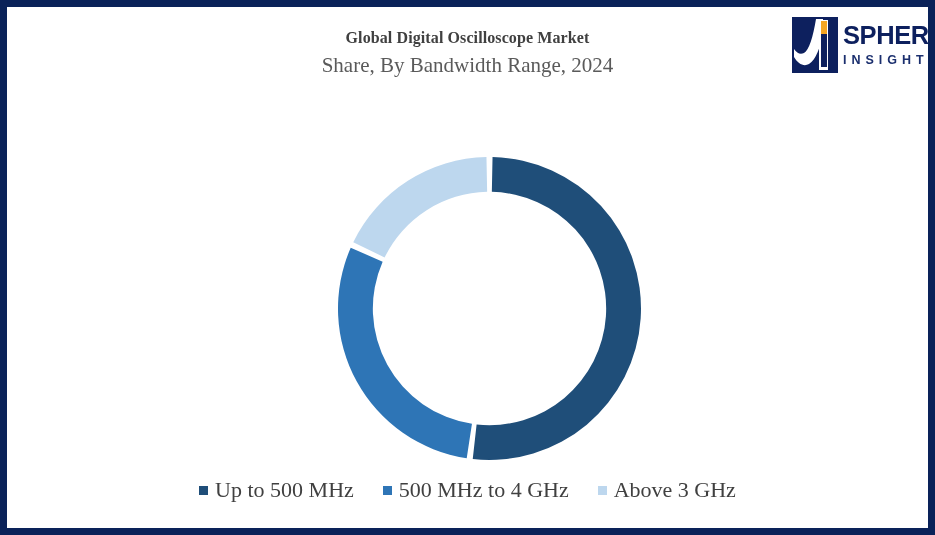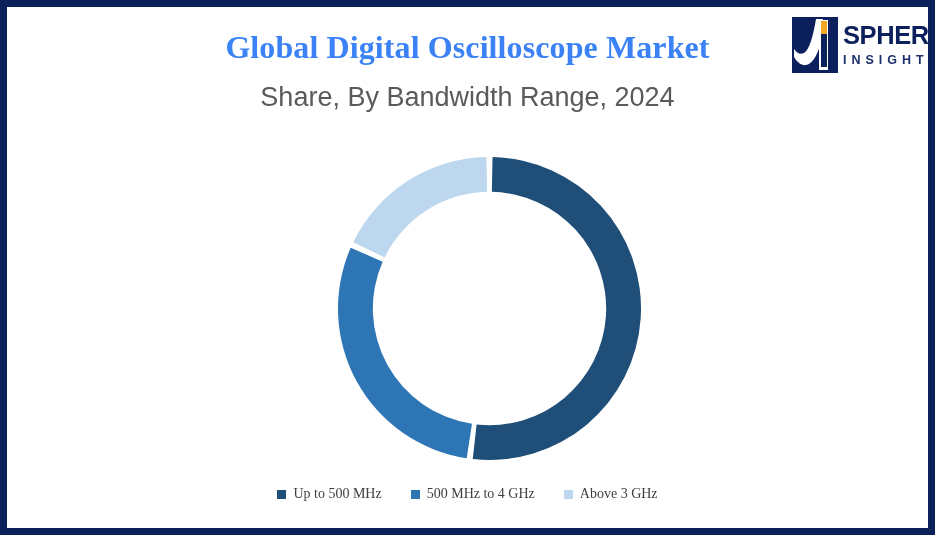--- a/index.html
+++ b/index.html
@@ -79,31 +79,31 @@
   }
   
   #title-block{
     position:absolute;left:0;right:0;top:22px;
     text-align:center;
     pointer-events:none;
   }
   #chart-title{
     font-family:"Liberation Serif", serif;
     font-weight:bold;
-    font-size:32px;
-    color:#3b82f6;
+    font-size:16px;
+    color:#404040;
     letter-spacing:0.1px;
     line-height:1.15;
   }
   #chart-subtitle{
-    font-family:Liberation Sans, sans-serif;
+    font-family:Liberation Serif, serif;
     font-weight:normal;
-    font-size:27px;
+    font-size:21px;
     color:#5a5a5a;
-    margin-top:16px;
+    margin-top:6px;
     line-height:1.15;
   }
   
   #donut-wrap{
     position:absolute;
     left:330px;top:149px;
     width:305px;height:305px;
   }
   #donut-svg{display:block;width:305px;height:305px;}
   
@@ -119,21 +119,21 @@
     display:flex;align-items:center;gap:7px;
     white-space:nowrap;
   }
   .legend-swatch{
     width:9px;height:9px;
     display:inline-block;
     flex:0 0 auto;
   }
   .legend-label{
     font-family:"Liberation Serif", serif;
-    font-size:14px;
+    font-size:22px;
     color:#404040;
     line-height:1;
   }
 </style>
 </head>
 <body>
 
 <div id="frame" style="border-color: rgb(10, 34, 89); background: rgb(255, 255, 255);">
 
   <div id="logo">

